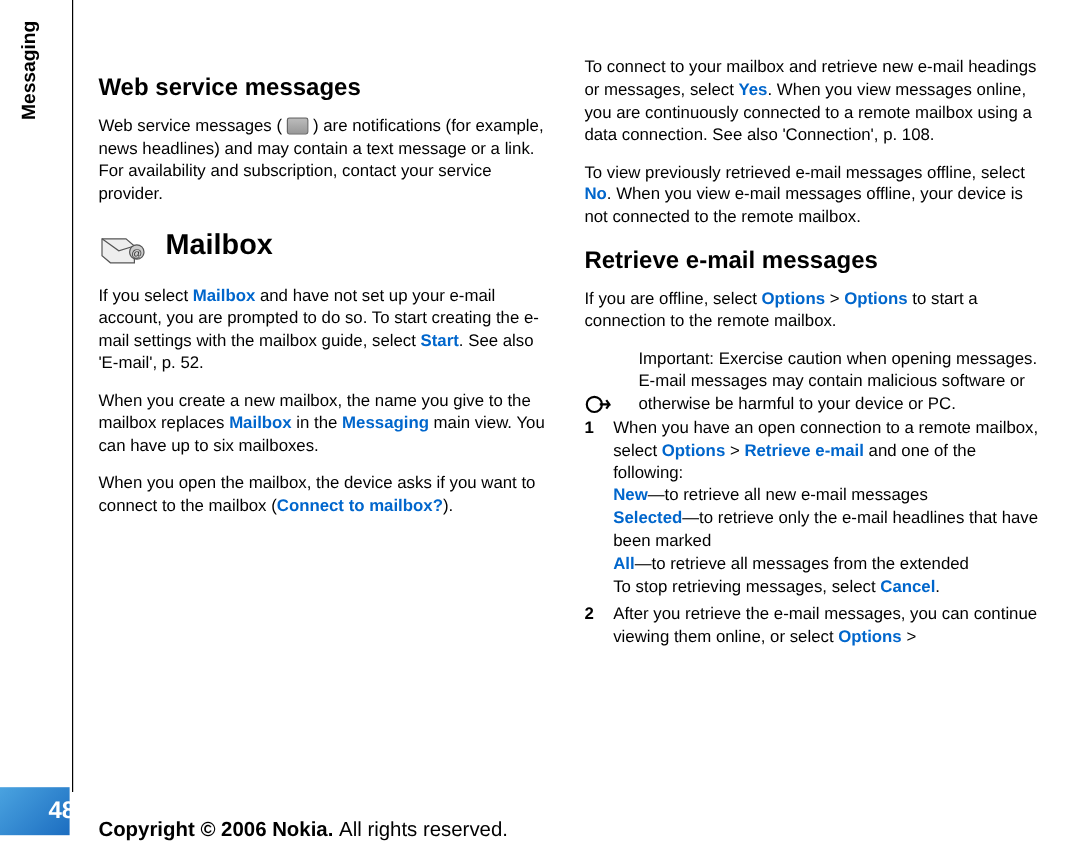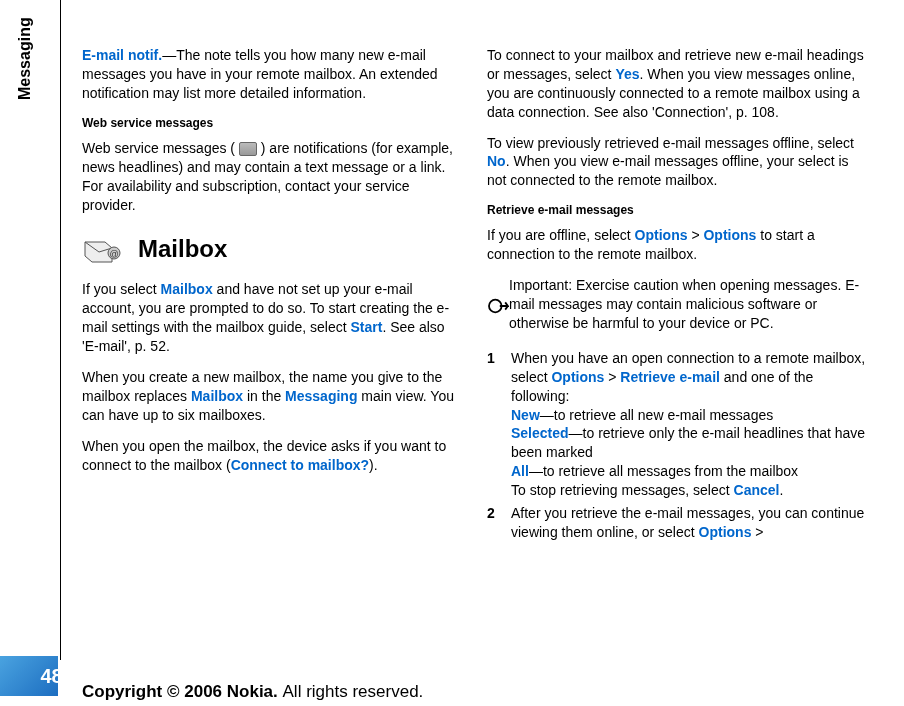--- a/index.html
+++ b/index.html
@@ -64,23 +64,23 @@
   }
   .col {
     flex: 1;
     font-size: 14px;
     line-height: 1.35;
     color: #000;
   }
   .para { margin-bottom: 12px; }
   .link { color: #0066cc; font-weight: bold; }
   h2 {
-    font-size: 12px;
-    font-weight: bold;
-    margin: 0 0 8px 0;
+    font-size: 20px;
+    font-weight: bold;
+    margin: 14px 0 8px 0;
   }
   h1.mailbox-title {
     font-size: 24px;
     font-weight: bold;
     margin: 0;
   }
   .mailbox-header {
     display: flex;
     align-items: center;
     gap: 14px;
@@ -97,23 +97,23 @@
     display: inline-block;
     width: 18px;
     height: 14px;
     border-radius: 2px;
     background: linear-gradient(#bbb,#999);
     vertical-align: middle;
     border: 1px solid #666;
   }
   .important-row {
     display: flex;
-    align-items: center;
-    gap: 0;
-    margin-bottom: 16px;
+    align-items: flex-end;
+    gap: 23px;
+    margin-bottom: 1px;
   }
   .important-icon {
     width: 22px;
     height: 18px;
     margin-top: 2px;
     flex-shrink: 0;
   }
   ol.steps {
     list-style: none;
     padding: 0;
@@ -142,23 +142,20 @@
 
 <div class="side-bar">
   <div class="side-label">Messaging</div>
   <div class="page-num-box">48</div>
 </div>
 <div class="v-rule"></div>
 
 <div class="content">
 
   <div class="col">
-    <p class="para">
-      <span class="link">E-mail notif.</span><span>—The note tells you how many new e-mail messages you have in your remote mailbox. An extended notification may list more detailed information.</span>
-    </p>
 
     <h2>Web service messages</h2>
     <p class="para">
       <span>Web service messages ( </span><span class="ws-icon"></span><span> ) are notifications (for example, news headlines) and may contain a text message or a link. For availability and subscription, contact your service provider.</span>
     </p>
 
     <div class="mailbox-header">
       <span class="mailbox-icon">
         <svg viewBox="0 0 42 34" width="42" height="34">
           <polygon points="3,10 23,10 30,16 30,30 10,30 3,24" fill="#eee" stroke="#555" stroke-width="1"></polygon>
@@ -181,21 +178,21 @@
     <p class="para">
       <span>When you open the mailbox, the device asks if you want to connect to the mailbox (</span><span class="link">Connect to mailbox?</span><span>).</span>
     </p>
   </div>
 
   <div class="col">
     <p class="para">
       <span>To connect to your mailbox and retrieve new e-mail headings or messages, select </span><span class="link">Yes</span><span>. When you view messages online, you are continuously connected to a remote mailbox using a data connection. See also 'Connection', p. 108.</span>
     </p>
     <p class="para">
-      <span>To view previously retrieved e-mail messages offline, select </span><span class="link">No</span><span>. When you view e-mail messages offline, your select is not connected to the remote mailbox.</span>
+      <span>To view previously retrieved e-mail messages offline, select </span><span class="link">No</span><span>. When you view e-mail messages offline, your device is not connected to the remote mailbox.</span>
     </p>
 
     <h2>Retrieve e-mail messages</h2>
     <p class="para">
       <span>If you are offline, select </span><span class="link">Options</span><span> &gt; </span><span class="link">Options</span><span> to start a connection to the remote mailbox.</span>
     </p>
 
     <div class="important-row">
       <span class="important-icon">
         <svg viewBox="0 0 24 20" width="22" height="18">
@@ -208,21 +205,21 @@
       </div>
     </div>
 
     <ol class="steps">
       <li>
         <span class="num">1</span>
         <div>
           <span>When you have an open connection to a remote mailbox, select </span><span class="link">Options</span><span> &gt; </span><span class="link">Retrieve e-mail</span><span> and one of the following:</span><br>
           <span class="link">New</span><span>—to retrieve all new e-mail messages</span><br>
           <span class="link">Selected</span><span>—to retrieve only the e-mail headlines that have been marked</span><br>
-          <span class="link">All</span><span>—to retrieve all messages from the mailbox</span><br>
+          <span class="link">All</span><span>—to retrieve all messages from the extended</span><br>
           <span>To stop retrieving messages, select </span><span class="link">Cancel</span><span>.</span>
         </div>
       </li>
       <li>
         <span class="num">2</span>
         <div>
           <span>After you retrieve the e-mail messages, you can continue viewing them online, or select </span><span class="link">Options</span><span> &gt;</span>
         </div>
       </li>
     </ol>

